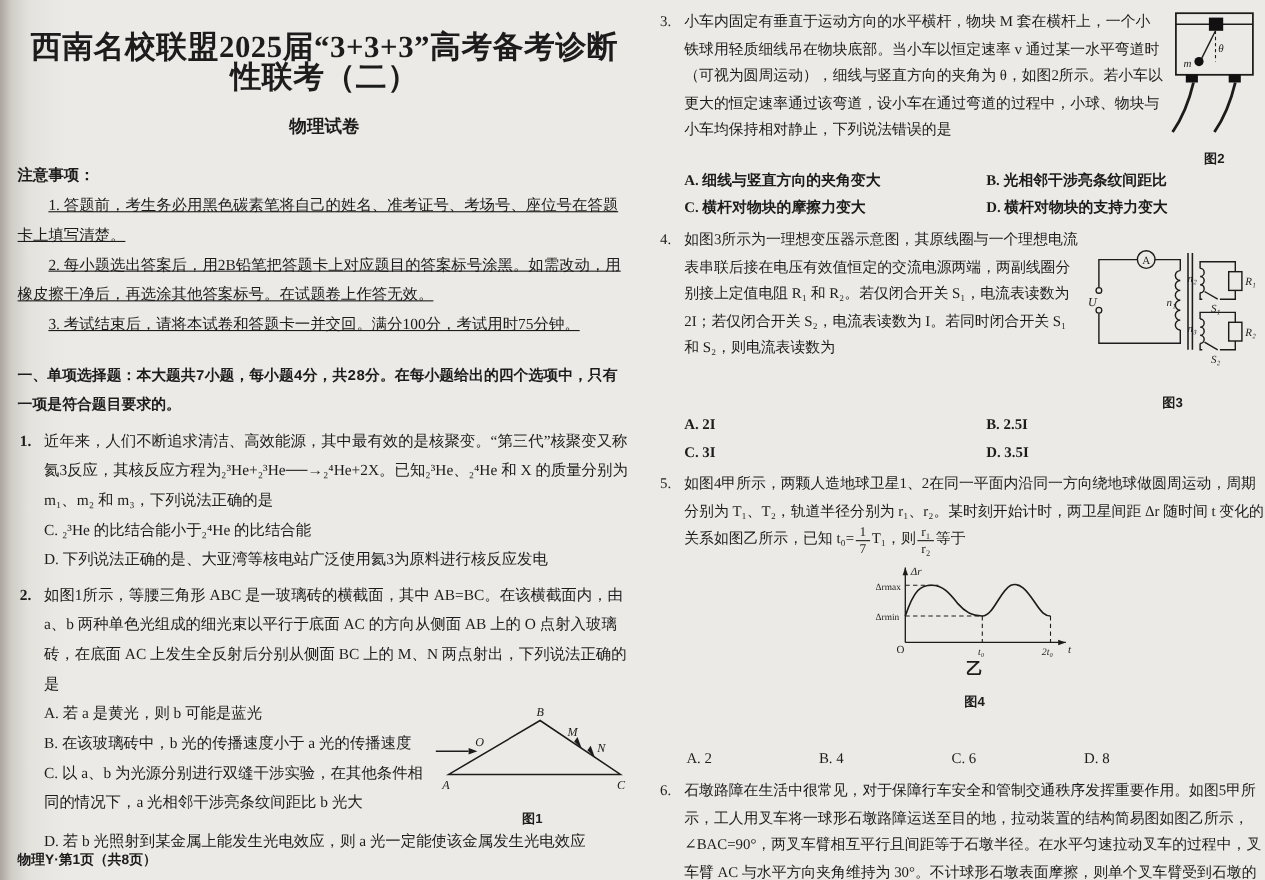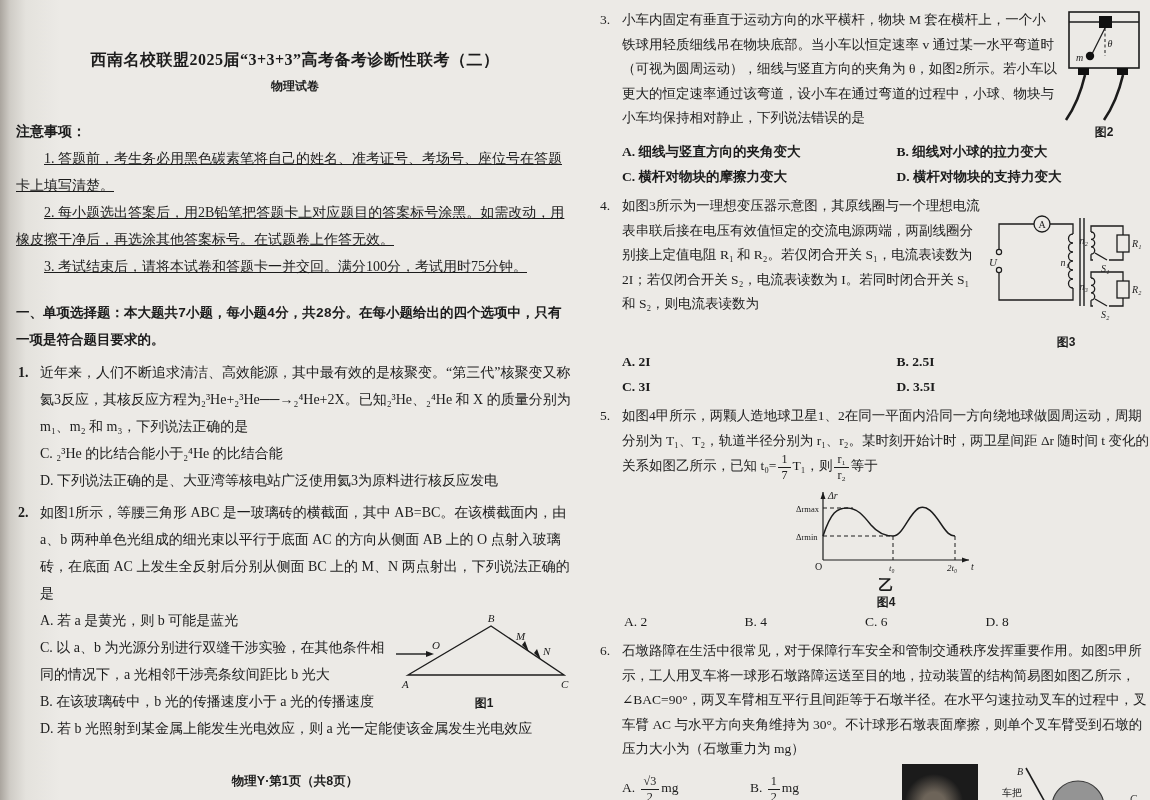--- a/index.html
+++ b/index.html
@@ -9,63 +9,63 @@
       linear-gradient(90deg,#aaa59e 0px,#cfccc6 10px,#e4e2dd 26px,#eceae6 60px,#eceae6 100%);
     font-family:"Liberation Serif","DejaVu Serif",serif;
     color:#1c1c1c;
     position:relative;
   }
   .page { position:absolute; top:0; height:800px; }
   #page1 { left:16px;  width:558px; font-size:14px; line-height:27px; }
   #page2 { left:598px; width:552px; font-size:13.5px; line-height:24.5px; padding-top:8px; }
 
   .title { text-align:center; font-weight:bold; }
-  #title1 { margin-top:46px; font-size:16px; letter-spacing:.5px; }
-  #title2 { font-size:12px; margin-top:0; }
+  #title1 { margin-top:30px; font-size:28px; letter-spacing:.5px; }
+  #title2 { font-size:16px; margin-top:18px; }
 
   .notice-head { font-weight:bold; margin-top:18px; }
   .notice-item { text-indent:2em;text-decoration:underline; }
   .section-head { font-weight:bold; margin-top:20px; font-family:Liberation Mono, monospace; font-size:13.5px; }
 
   .q { position:relative; padding-left:24px; margin-top:5px; }
   .qnum { position:absolute; left:2px; top:0; font-weight:bold; }
   #page2 .qnum { font-weight:normal; }
   .opt { }
   .optrow { display:flex; }
   .optrow .opt { flex:0 0 52%;font-weight:bold; }
   .optrow .opt + .opt { flex:1; }
 
   .flexrow { display:flex; }
   .flexrow .txt { flex:1; }
 
   figure { margin:0; text-align:center; }
   .figcap { font-weight:bold; font-size:12px; line-height:16px; text-align:center;
-            font-family:"Liberation Sans","DejaVu Sans",sans-serif; }
+            font-family:"Liberation Sans","DejaVu Sans",sans-serif;margin-top:12px; }
   .sublab { font-weight:bold; font-size:15px; line-height:18px; text-align:center; }
   svg { display:block; margin:0 auto; }
   svg text { font-family:"Liberation Serif","DejaVu Serif",serif; fill:#1c1c1c; }
 
   .frac { display:inline-block; vertical-align:-0.75em; text-align:center; line-height:1.05;
           font-size:.9em; margin:0 2px; }
   .frac .fnum { display:block; padding:0 3px 1px; border-bottom:1px solid #1c1c1c; }
   .frac .fden { display:block; padding:1px 3px 0; }
 
-  .footer { position:absolute; left:0; right:0; text-align:center; font-size:12.5px; font-weight:bold;
+  .footer { position:absolute; left:0; right:0; text-align:left; font-size:12.5px; font-weight:bold;
             font-family:"Liberation Sans","DejaVu Sans",sans-serif; }
   #page1 .footer { top:768px; }
   #page2 .footer { top:800px; }
 
   
   .q2row { display:flex; }
   .q2row .q2opts { flex:1; }
   .q2row .fig1wrap { width:180px; padding-top:4px; }
 
   
   .q5figs { display:flex; justify-content:center; gap:34px; margin-top:4px; }
-  .q5opts { display:flex; padding:0 44px 0 2px; }
+  .q5opts { display:flex; padding:0 44px 0 2px;margin-top:32px; }
   .q5opts span { flex:1; }
 
   
   .q6row { display:flex; margin-top:2px; }
   .q6opts { flex:1; padding-top:4px; }
   .q6optrow { display:flex; height:44px; align-items:center; }
   .q6optrow .opt6 { flex:0 0 46%; }
   .fig5wrap { width:250px; }
   .fig5pair { display:flex; gap:12px; align-items:flex-end; justify-content:center; }
   .photo {
@@ -97,22 +97,22 @@
     <div class="opt">C. ₂³He 的比结合能小于₂⁴He 的比结合能</div>
     <div class="opt">D. 下列说法正确的是、大亚湾等核电站广泛使用氦3为原料进行核反应发电</div>
   </div>
 
   <div class="q">
     <span class="qnum">2.</span>
     <div class="stem">如图1所示，等腰三角形 ABC 是一玻璃砖的横截面，其中 AB=BC。在该横截面内，由 a、b 两种单色光组成的细光束以平行于底面 AC 的方向从侧面 AB 上的 O 点射入玻璃砖，在底面 AC 上发生全反射后分别从侧面 BC 上的 M、N 两点射出，下列说法正确的是</div>
     <div class="q2row">
       <div class="q2opts">
         <div class="opt">A. 若 a 是黄光，则 b 可能是蓝光</div>
+        <div class="opt">B. 在该玻璃砖中，b 光的传播速度小于 a 光的传播速度</div>
         <div class="opt">C. 以 a、b 为光源分别进行双缝干涉实验，在其他条件相同的情况下，a 光相邻干涉亮条纹间距比 b 光大</div>
-        <div class="opt">B. 在该玻璃砖中，b 光的传播速度小于 a 光的传播速度</div>
       </div>
       <figure class="fig1wrap">
         <svg width="176" height="84" viewBox="0 0 176 84">
           <polygon points="12,64 95,15 168,64" fill="none" stroke="#1c1c1c" stroke-width="1.4"></polygon>
           <line x1="0" y1="43" x2="30" y2="43" stroke="#1c1c1c" stroke-width="1.4"></line>
           <polygon points="30,40 38,43 30,46" fill="#1c1c1c"></polygon>
           <polygon points="126,34 133,41 129,30" fill="#1c1c1c"></polygon>
           <polygon points="138,42 145,49 141,38" fill="#1c1c1c"></polygon>
           <text x="95" y="11" font-size="11" font-style="italic" text-anchor="middle">B</text>
           <text x="6" y="77" font-size="11" font-style="italic">A</text>
@@ -149,21 +149,21 @@
           <rect x="17" y="60" width="11" height="7" fill="#111"></rect>
           <rect x="56" y="60" width="11" height="7" fill="#111"></rect>
           <path d="M24,67 C20,84 14,99 5,112" fill="none" stroke="#1c1c1c" stroke-width="2.6"></path>
           <path d="M62,67 C58,84 52,99 43,112" fill="none" stroke="#1c1c1c" stroke-width="2.6"></path>
         </svg>
         <div class="figcap">图2</div>
       </figure>
     </div>
     <div class="optrow">
       <div class="opt">A. 细线与竖直方向的夹角变大</div>
-      <div class="opt">B. 细线对小球的拉力变大</div>
+      <div class="opt">B. 光相邻干涉亮条纹间距比</div>
     </div>
     <div class="optrow">
       <div class="opt">C. 横杆对物块的摩擦力变大</div>
       <div class="opt">D. 横杆对物块的支持力变大</div>
     </div>
   </div>
 
   <div class="q">
     <span class="qnum">4.</span>
     <div class="flexrow">

